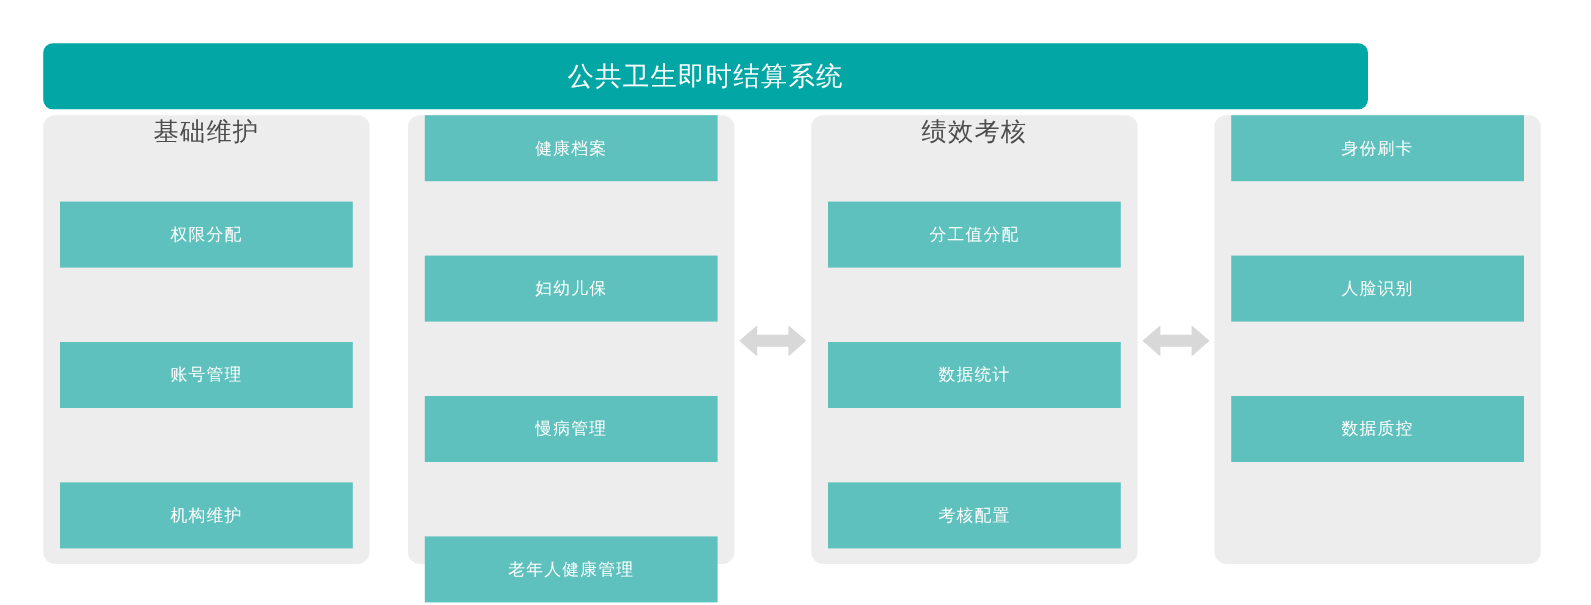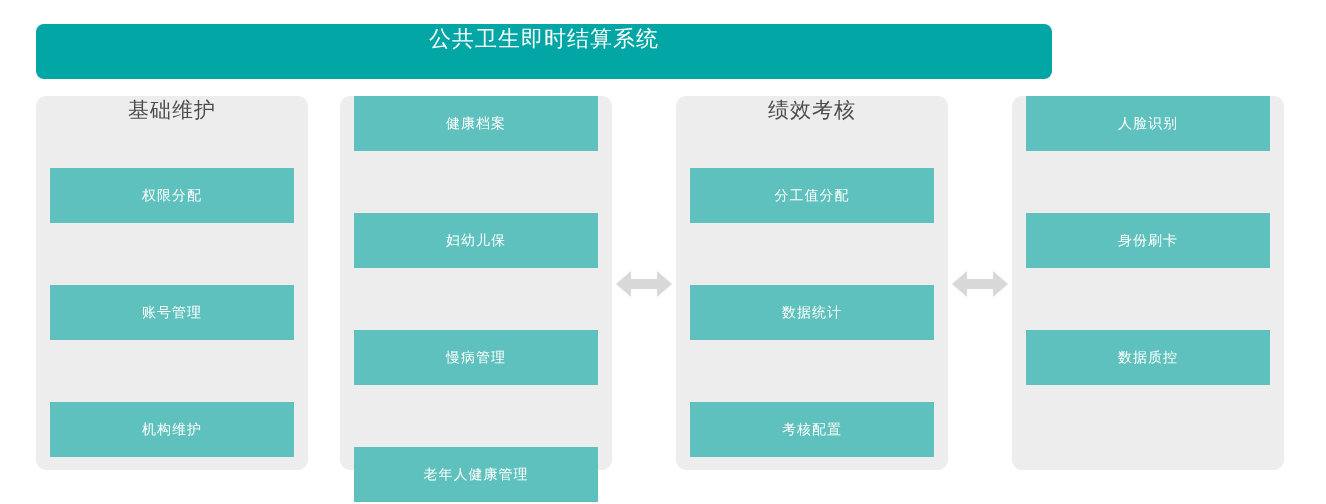--- a/index.html
+++ b/index.html
@@ -19,26 +19,27 @@
   .canvas {
     position: relative;
     width: 1326px;
     height: 504px;
     background: var(--canvas-bg);
     overflow: hidden;
   }
   .header {
     position: absolute;
     left: 36px;
-    top: 24px;
-    width: 1016px;
+    top: 36px;
+    width: 1104px;
     height: 55px;
     background: var(--header-bg);
     border-radius: 8px;
     display: flex;
+    align-items: center;
     justify-content: center;
   }
   .header-title {
     color: #ffffff;
     font-size: 22px;
     font-weight: 500;
     letter-spacing: 1px;
   }
   .panel {
     position: absolute;
@@ -124,22 +125,22 @@
   </section>
 
   <section class="panel panel-2">
     <div class="panel-title">绩效考核</div>
     <div class="module-box">分工值分配</div>
     <div class="module-box">数据统计</div>
     <div class="module-box">考核配置</div>
   </section>
 
   <section class="panel panel-3">
+    <div class="module-box">身份刷卡</div>
     <div class="module-box">人脸识别</div>
-    <div class="module-box">身份刷卡</div>
     <div class="module-box">数据质控</div>
   </section>
 
   <div class="double-arrow arrow-0">
     <svg viewBox="0 0 56 26" xmlns="http://www.w3.org/2000/svg" aria-hidden="true">
       <polygon points="0,13 15,0 15,8 41,8 41,0 56,13 41,26 41,18 15,18 15,26"></polygon>
     </svg>
   </div>
   <div class="double-arrow arrow-1">
     <svg viewBox="0 0 56 26" xmlns="http://www.w3.org/2000/svg" aria-hidden="true">

